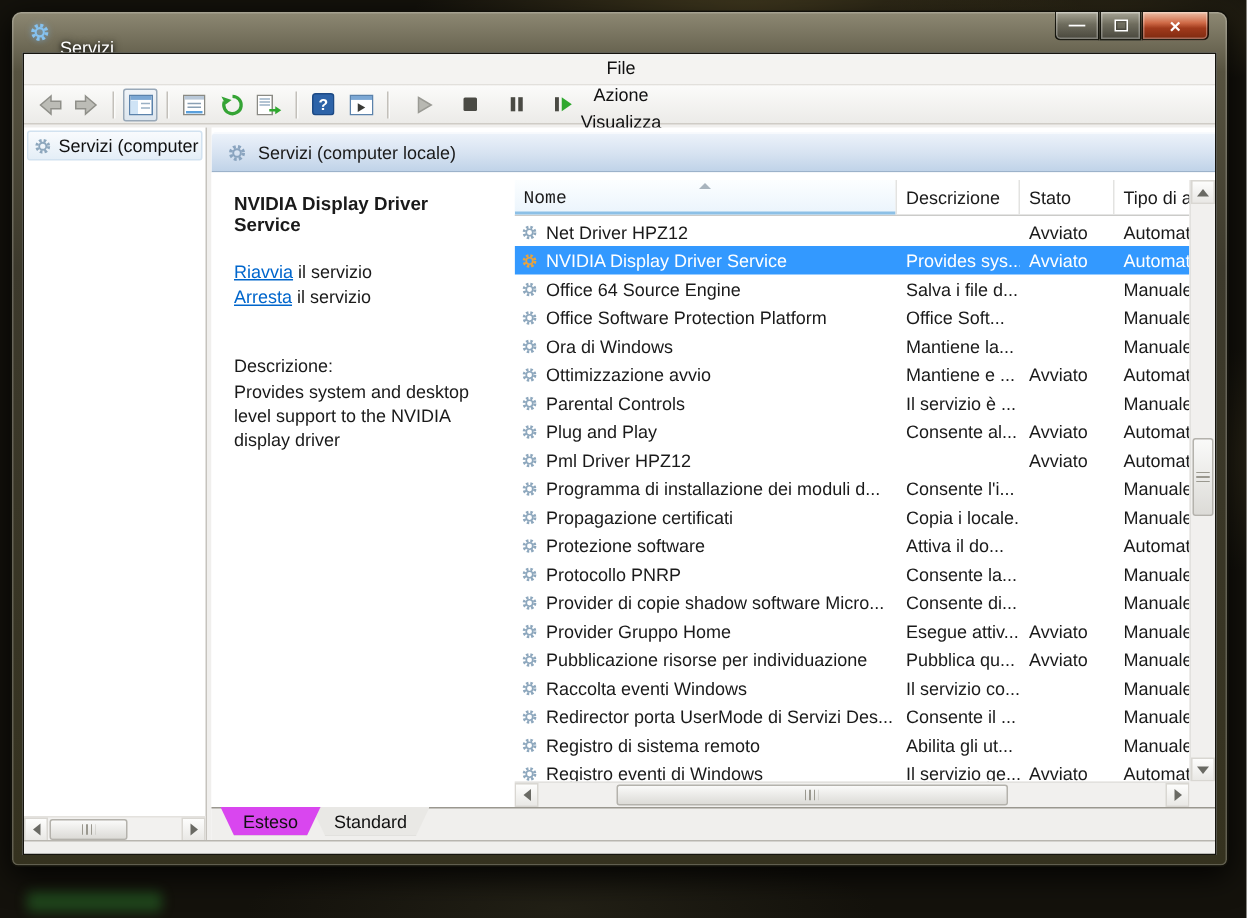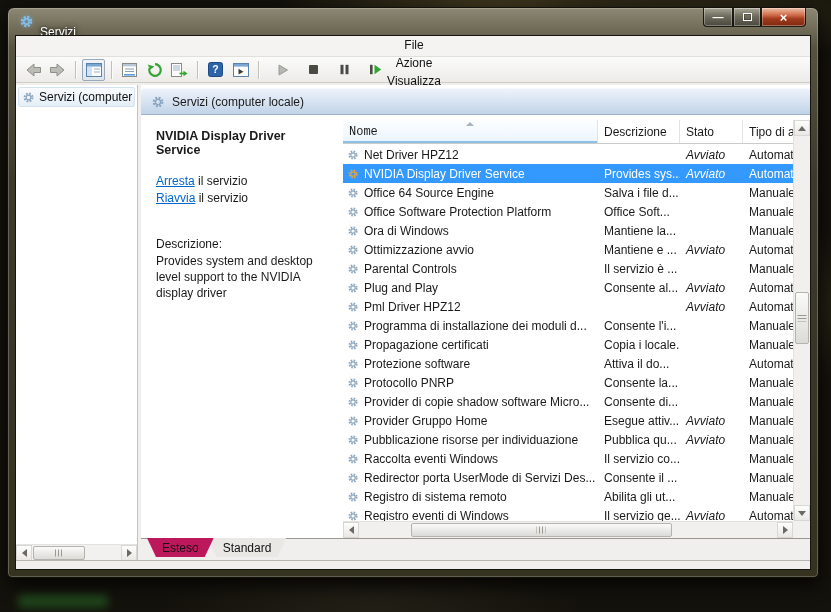--- a/index.html
+++ b/index.html
@@ -108,21 +108,21 @@
   .hcell.c-stato { width:63px; }
   .hcell.c-tipo { flex:1; border-right:none; }
   .sort-arrow { position:absolute; left:50%; top:2px; transform:translateX(-50%);
     width:0; height:0; border:4px solid transparent; border-top:none; border-bottom:4px solid #a8b4be; }
 
   .list-rows { position:absolute; top:25px; left:0; right:17px; bottom:17px; overflow:hidden; background:#fff; }
   .lrow { height:19px; display:flex; align-items:center; font-size:12px; color:#1a1a1a; }
   .lrow .cell { white-space:nowrap; overflow:hidden; }
   .lrow .c-name { width:255px; display:flex; align-items:center; gap:5px; padding-left:4px; flex:none; }
   .lrow .c-desc { width:82px; padding-left:6px; flex:none; }
-  .lrow .c-stato { width:63px; padding-left:6px; flex:none;font-style:italic; }
+  .lrow .c-stato { width:63px; padding-left:6px; flex:none; }
   .lrow .c-tipo { flex:1; padding-left:6px; }
   .lrow.selected { background:var(--selection,#3399ff); color:var(--selection-text,#fff); }
   .lrow.selected .gear { color:var(--gear-selected,#e8a33d); }
 
   .v-scroll { position:absolute; top:0; right:0; bottom:17px; width:17px; background:#f1f0ee;
     border-left:1px solid #e2e1de; }
   .v-scroll .sb-btn { width:16px; }
   .v-scroll .sb-btn.bottom { position:absolute; bottom:0; }
   .v-thumb { position:absolute; left:1px; width:14px; top:43%; height:52px; }
   .h-scroll { position:absolute; bottom:0; left:0; right:17px; height:17px; background:#f1f0ee;
@@ -132,21 +132,21 @@
   .h-thumb { position:absolute; top:1px; height:14px; left:15%; width:58%; }
   .sb-corner { position:absolute; right:0; bottom:0; width:17px; height:17px; background:#f1f0ee; }
 
   
   .tabs-row { height:22px; flex:none; background:#f0efed; border-top:1px solid #9a978f;
     display:flex; align-items:flex-start; padding-left:6px; position:relative; }
   .tab { height:19px; padding:1px 15px 0 15px; font-size:12px; color:#111;
     clip-path: polygon(0 0, 100% 0, calc(100% - 9px) 100%, 9px 100%);
     filter: drop-shadow(0 1px 0 #8d8b83) drop-shadow(1px 0 0 #a5a39b) drop-shadow(-1px 0 0 #a5a39b);
     display:flex; align-items:center; justify-content:center; margin-top:-1px; }
-  .tab.active { background:#be185d; z-index:2; }
+  .tab.active { background:#d946ef; z-index:2; }
   .tab.inactive { background:#e9e8e5; margin-left:-6px; z-index:1; }
 
   .statusbar { position:absolute; left:0; right:0; bottom:0; height:9px;
     background:#f0efed; border-top:1px solid #b8b5af; }
 </style>
 </head>
 <body>
 
 <div class="desk-glow"></div>
 
@@ -297,22 +297,22 @@
               <circle cx="8" cy="8" r="2.9" fill="none" stroke="currentColor" stroke-width="1.5"></circle>
             </svg>
           <span>Servizi (computer locale)</span>
         </div>
 
         <div class="pane-content">
 
           <div class="detail-panel">
             <div class="svc-title">NVIDIA Display Driver Service</div>
             <div class="svc-links">
+              <div><a>Riavvia</a><span> il servizio</span></div>
               <div><a>Arresta</a><span> il servizio</span></div>
-              <div><a>Riavvia</a><span> il servizio</span></div>
             </div>
             <div class="desc-label">Descrizione:</div>
             <div class="desc-text">Provides system and desktop level support to the NVIDIA display driver</div>
           </div>
 
           <div class="list-panel">
             <div class="list-header">
               <div class="hcell c-name">
                 <span>Nome</span>
                 <span class="sort-arrow"></span>

